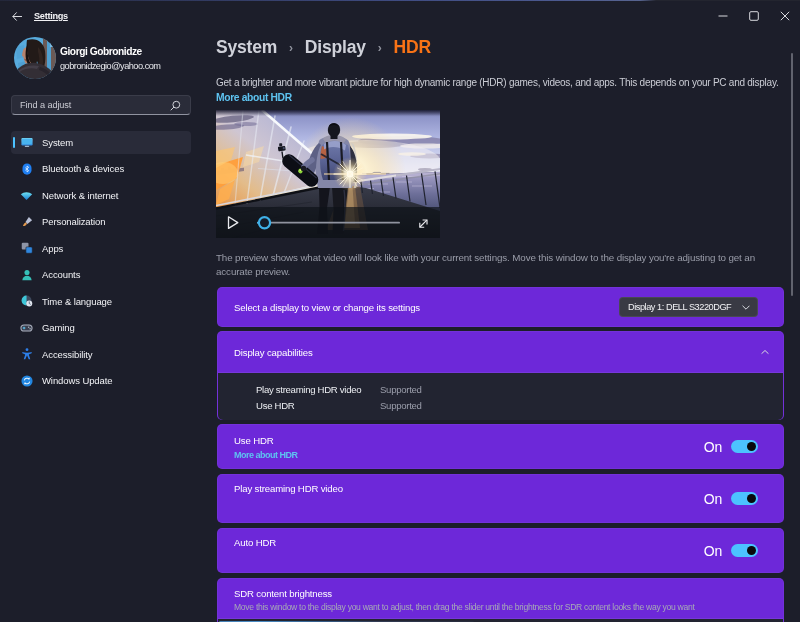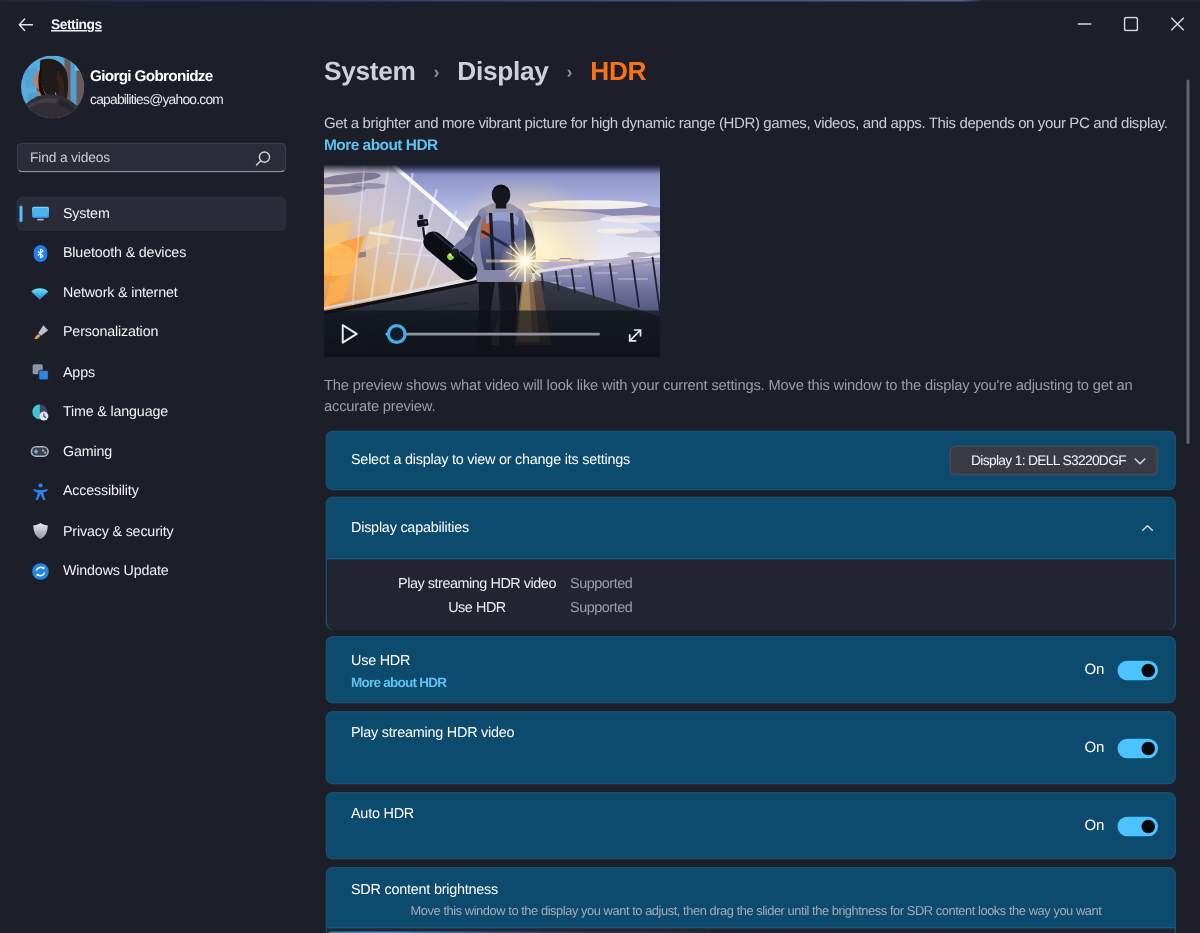--- a/index.html
+++ b/index.html
@@ -49,28 +49,28 @@
   .crumb.current { color:#f97316; }
   .crumb-sep { color:#8f929d; font-size:12px; margin:1px 12px 0 12px; }
   .page-desc { position:absolute; left:16px; top:45px; width:600px; font-size:10px; letter-spacing:-0.25px; color:#cbcdd5; white-space:nowrap; }
   .page-link { position:absolute; left:16px; top:60px; font-size:10.3px; font-weight:700; letter-spacing:-0.35px; color:#5ec3f0; }
   .video { position:absolute; left:16px; top:78px; width:224px; height:128px; background:#000; }
   .video svg { display:block; }
   .preview-note { position:absolute; left:16px; top:219px; width:560px; font-size:9.8px; letter-spacing:-0.12px; line-height:13.6px; color:#9a9da9; }
   
   .cards { position:absolute; left:17px; top:255px; width:567px; }
   .card {
-    position:relative; background:#0c4a6e; border:1px solid rgba(255,255,255,0.045);
-    border-radius:5px; margin-bottom:4px;text-align:center;
+    position:relative; background:#6d28d9; border:1px solid rgba(255,255,255,0.045);
+    border-radius:5px; margin-bottom:4px;
   }
   .card-title { font-size:9.6px; letter-spacing:-0.15px; color:#ffffff; }
   .card-desc { font-size:8.6px; letter-spacing:-0.3px; line-height:11px; color:#a7aab6; }
   .inline-link { color:#5ec3f0; font-weight:700; font-size:9px; letter-spacing:-0.5px; margin-left:2px; }
-  .card-right { position:absolute; right:11px; top:50%; transform:translateY(-50%); display:flex; align-items:center; }
-  .on-label { font-size:10px; letter-spacing:-0.2px; color:#ffffff; margin-right:9px; }
+  .card-right { position:absolute; right:25px; top:50%; transform:translateY(-50%); display:flex; align-items:center; }
+  .on-label { font-size:14px; letter-spacing:-0.2px; color:#ffffff; margin-right:9px; }
   .toggle { width:27px; height:13px; border-radius:7px; background:#4cc2ff; position:relative; }
   .toggle .knob { position:absolute; right:2px; top:2px; width:9px; height:9px; border-radius:50%; background:#09090c; }
   .dropdown {
     width:139px; height:20px; background:#393a44; border:1px solid rgba(255,255,255,0.08);
     border-radius:4px; display:flex; align-items:center;
   }
   .dropdown .dd-text { flex:1; margin-left:8px; font-size:9.2px; letter-spacing:-0.45px; color:#f3f3f6; white-space:nowrap; overflow:hidden; }
   .dropdown .dd-chev { margin-right:7px; display:flex; }
   .divider { height:1px; background:rgba(255,255,255,0.07); }
   .exp-content { background:#222431; border-radius:0 0 5px 5px; }
@@ -124,24 +124,24 @@
       <path d="M10.5 21.5 C11.5 22.5 13 22.8 14.5 22.5 L14 24.5 C12.5 24.8 11.5 24 10.5 23 Z" fill="#6d4438" opacity="0.8"></path>
       <path d="M13 3 C22 0 30 5 31 14 C32 22 31 28 29 33 C26 30 24 28 23 24 L22 30 C18 28 15.5 25 14.5 21 C13 16 12 8 13 3 Z" fill="#221a18"></path>
       <path d="M14 6 C13 12 13.5 18 15 23 C16 26 18 29 21 31 L20 34 C16 31 13 27 12 22 C11 16 12 9 14 6 Z" fill="#15100f"></path>
       <path d="M24 10 C27 13 29 18 29 24 C29 28 28.5 31 27.5 34 L24 31 C25.5 27 26 21 24 15 Z" fill="#302420"></path>
       <path d="M0 36 C6 28 14 25 22 26 C29 27 36 31 40 37 L42 42 L0 42 Z" fill="#332e35"></path>
       <path d="M4 34 C10 29 18 27.5 25 29 L23 32 C17 30.5 10 31.5 5 35.5 Z" fill="#47414b" opacity="0.85"></path>
       <path d="M26 30 C30 31 34 33.5 37 37 L35 40 C32 36.5 29 34 25 33 Z" fill="#28242c"></path>
     </svg>
   </div>
   <div class="profile-name">Giorgi Gobronidze</div>
-  <div class="profile-email">capabilities@yahoo.com</div>
+  <div class="profile-email">gobronidzegio@yahoo.com</div>
 
   <div class="searchbox">
-    <span class="ph">Find a videos</span>
+    <span class="ph">Find a adjust</span>
     <span class="sicon">
       <svg width="11" height="11" viewBox="0 0 11 11">
         <circle cx="6.3" cy="4.7" r="3.4" stroke="#cfd1d8" stroke-width="1" fill="none"></circle>
         <path d="M3.8 7.2 L1 10" stroke="#cfd1d8" stroke-width="1" stroke-linecap="round"></path>
       </svg>
     </span>
   </div>
 
   <div class="nav">
       <div class="nav-item selected">
@@ -199,20 +199,29 @@
             <rect x="1" y="1" width="9" height="9" rx="1.4" fill="#8d94a6"></rect>
             <rect x="6.5" y="6.5" width="8.5" height="8.5" rx="1.4" fill="#2f86dd"></rect>
             <rect x="6.5" y="6.5" width="8.5" height="8.5" rx="1.4" fill="none" stroke="#1c1e2a" stroke-width="0.8"></rect>
           </svg>
         </span>
         <span class="nav-label">Apps</span>
       </div>
       <div class="nav-item">
         <span class="nav-icon">
           <svg width="12" height="12" viewBox="0 0 16 16">
+            <circle cx="8" cy="4.6" r="3.4" fill="#35c0b8"></circle>
+            <path d="M1.8 15 C2.2 11 4.6 9 8 9 C11.4 9 13.8 11 14.2 15 Z" fill="#35c0b8"></path>
+          </svg>
+        </span>
+        <span class="nav-label">Accounts</span>
+      </div>
+      <div class="nav-item">
+        <span class="nav-icon">
+          <svg width="12" height="12" viewBox="0 0 16 16">
             <circle cx="7.4" cy="7.4" r="6.6" fill="#3f4a5e"></circle>
             <path d="M7.4 0.8 A6.6 6.6 0 0 0 0.8 7.4 A6.6 6.6 0 0 0 7.4 14 Z" fill="#3ec6d8"></path>
             <circle cx="11" cy="11.2" r="4" fill="#dfe5ee"></circle>
             <path d="M11 8.6 L11 11.4 L13 12.6" stroke="#46506a" stroke-width="1" fill="none"></path>
           </svg>
         </span>
         <span class="nav-label">Time &amp; language</span>
       </div>
       <div class="nav-item">
         <span class="nav-icon">
@@ -227,34 +236,20 @@
         <span class="nav-label">Gaming</span>
       </div>
       <div class="nav-item">
         <span class="nav-icon">
           <svg width="12" height="12" viewBox="0 0 16 16">
             <circle cx="8" cy="2.2" r="1.9" fill="#2e7fe8"></circle>
             <path d="M1.5 5.2 C5.5 6.6 10.5 6.6 14.5 5.2 L13.8 7.4 C11.8 8 10.6 8.4 10.4 9 L12.4 15 L10.3 15 L8 9.8 L5.7 15 L3.6 15 L5.6 9 C5.4 8.4 4.2 8 2.2 7.4 Z" fill="#2e7fe8"></path>
           </svg>
         </span>
         <span class="nav-label">Accessibility</span>
-      </div>
-      <div class="nav-item">
-        <span class="nav-icon">
-          <svg width="12" height="12" viewBox="0 0 16 16">
-            <defs>
-              <linearGradient id="shld" x1="0" y1="0" x2="0" y2="1">
-                <stop offset="0" stop-color="#e8ebf2"></stop>
-                <stop offset="1" stop-color="#8d94a6"></stop>
-              </linearGradient>
-            </defs>
-            <path d="M8 0.8 C10 2.2 12.4 2.8 14.4 2.9 C14.4 8.6 12.4 13 8 15.2 C3.6 13 1.6 8.6 1.6 2.9 C3.6 2.8 6 2.2 8 0.8 Z" fill="url(#shld)"></path>
-          </svg>
-        </span>
-        <span class="nav-label">Privacy &amp; security</span>
       </div>
       <div class="nav-item">
         <span class="nav-icon">
           <svg width="12" height="12" viewBox="0 0 16 16">
             <circle cx="8" cy="8" r="7.4" fill="#2286e0"></circle>
             <path d="M4.4 7.2 A3.8 3.8 0 0 1 11 5.6 M11.6 8.8 A3.8 3.8 0 0 1 5 10.4" stroke="#eaf6ff" stroke-width="1.4" fill="none"></path>
             <path d="M11.6 3.4 L11.4 6 L8.9 5.4 Z" fill="#eaf6ff"></path>
             <path d="M4.4 12.6 L4.6 10 L7.1 10.6 Z" fill="#eaf6ff"></path>
           </svg>
         </span>

